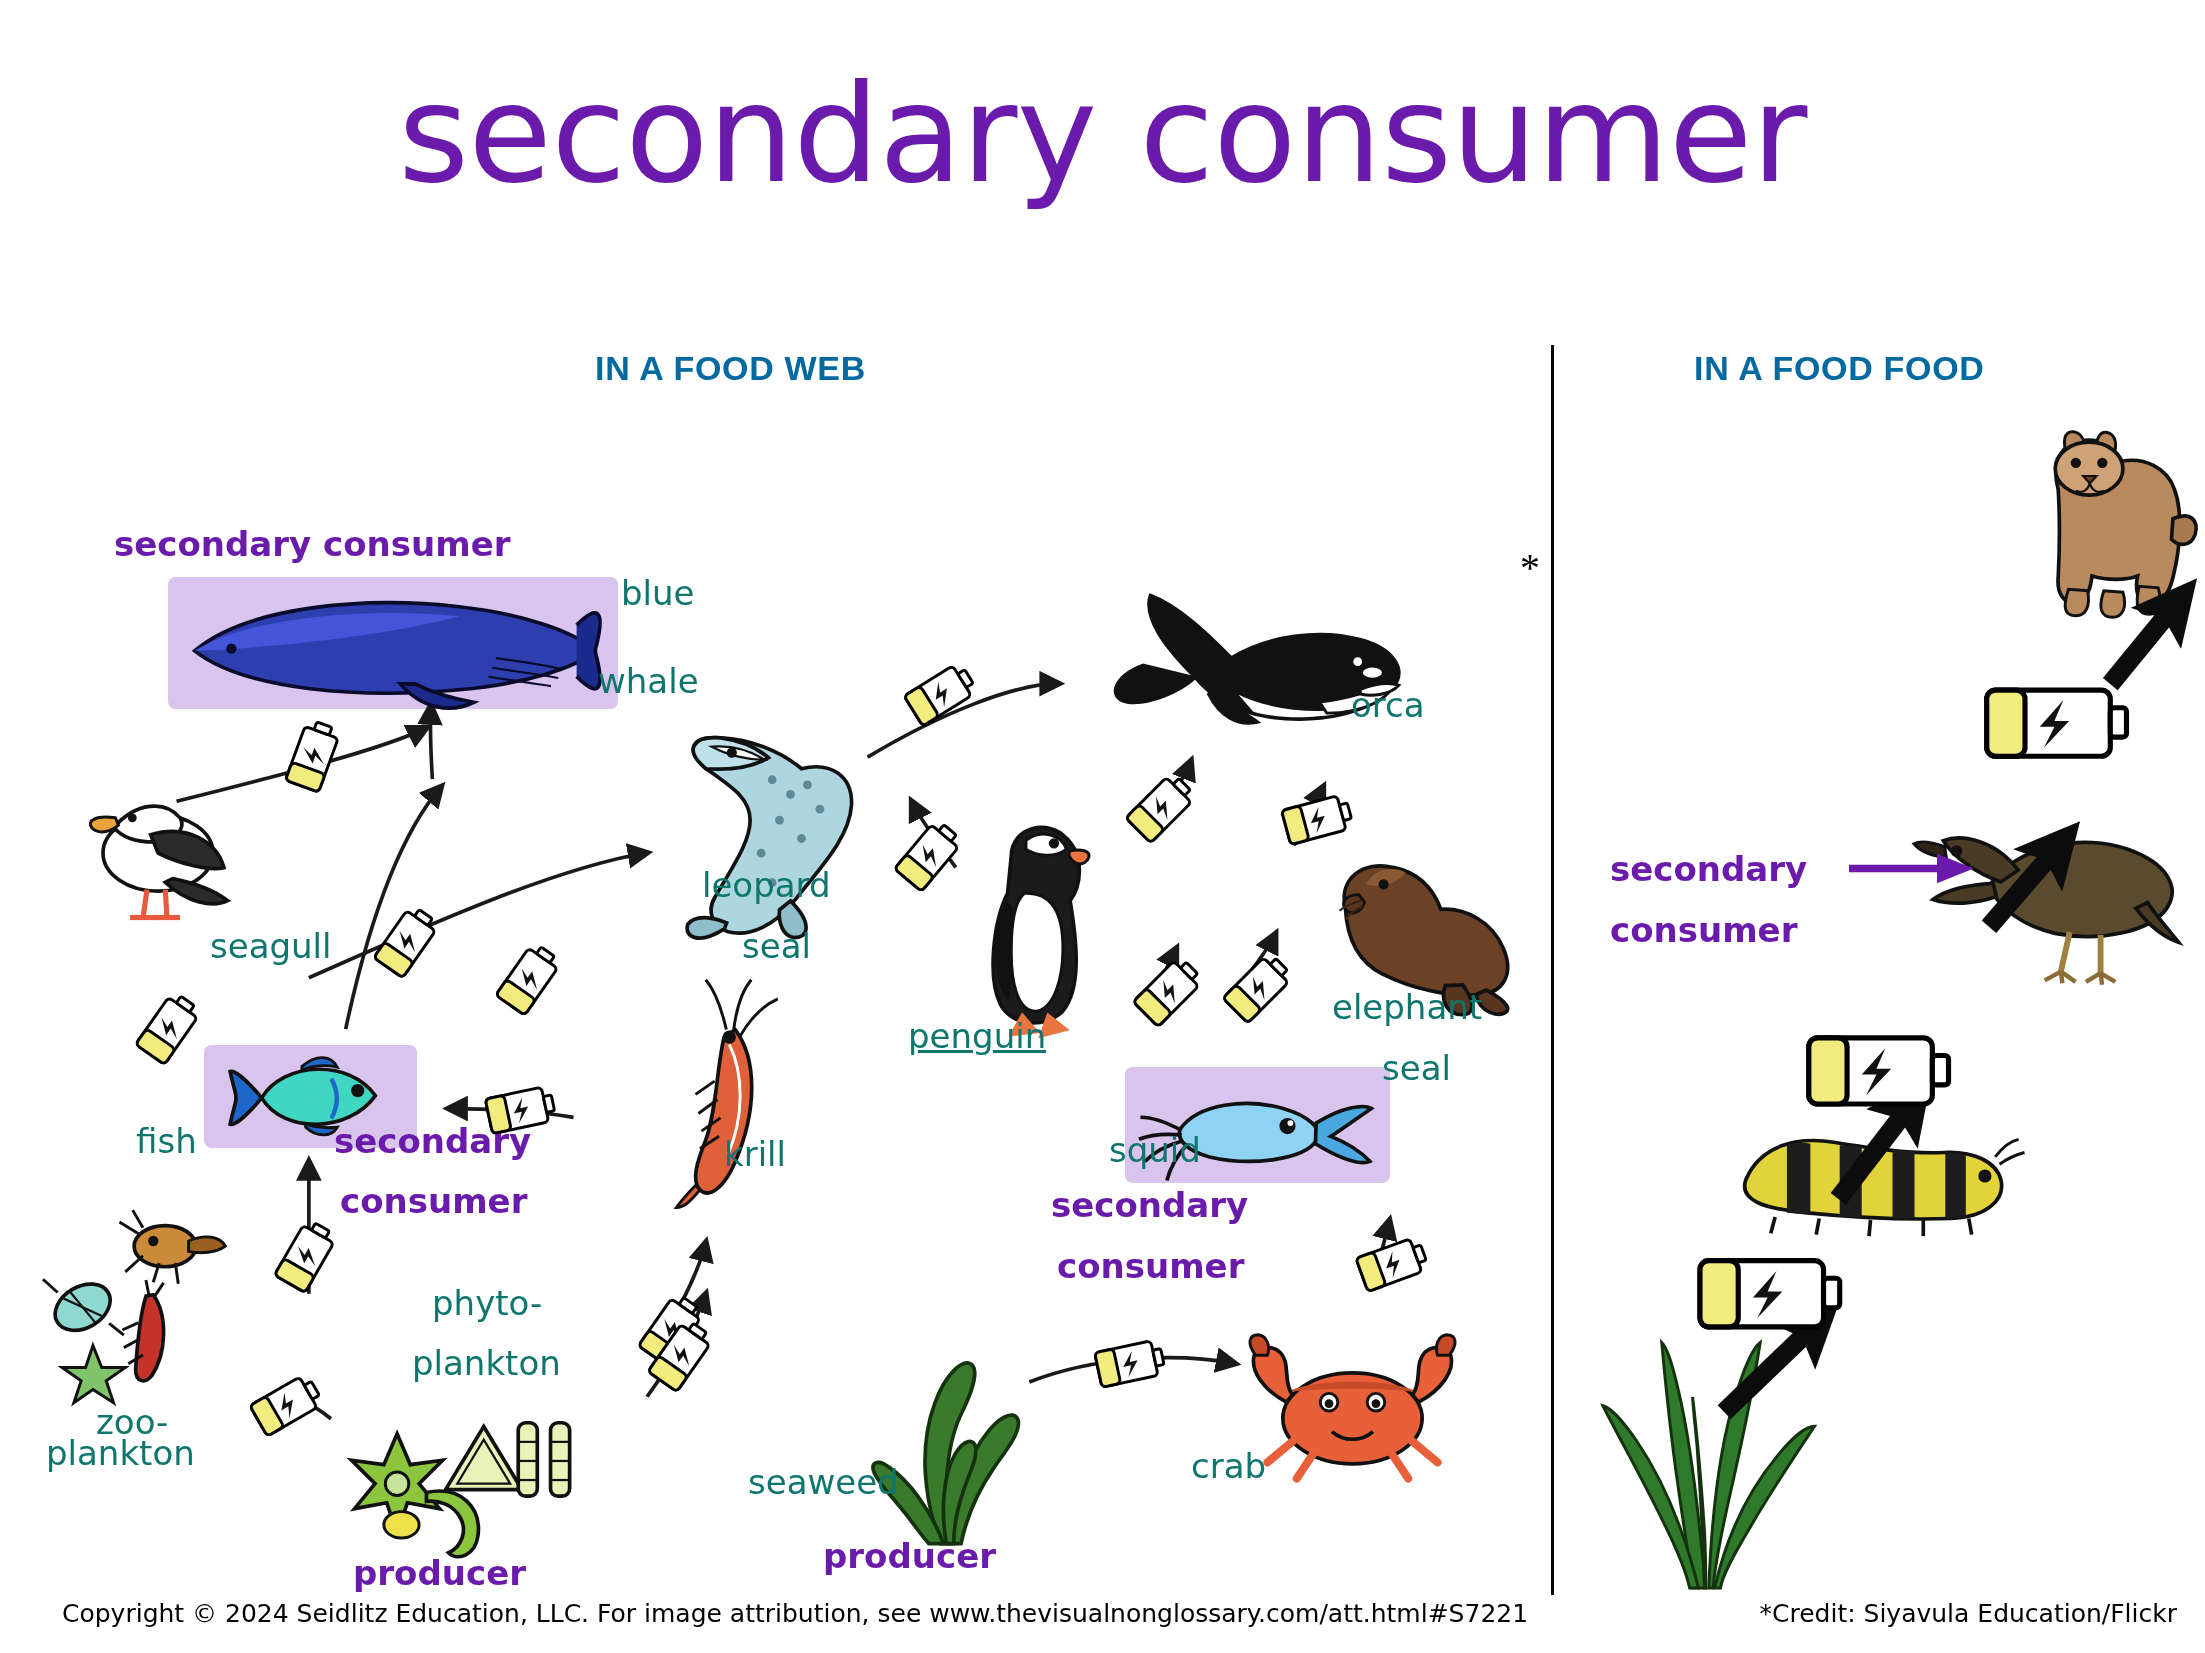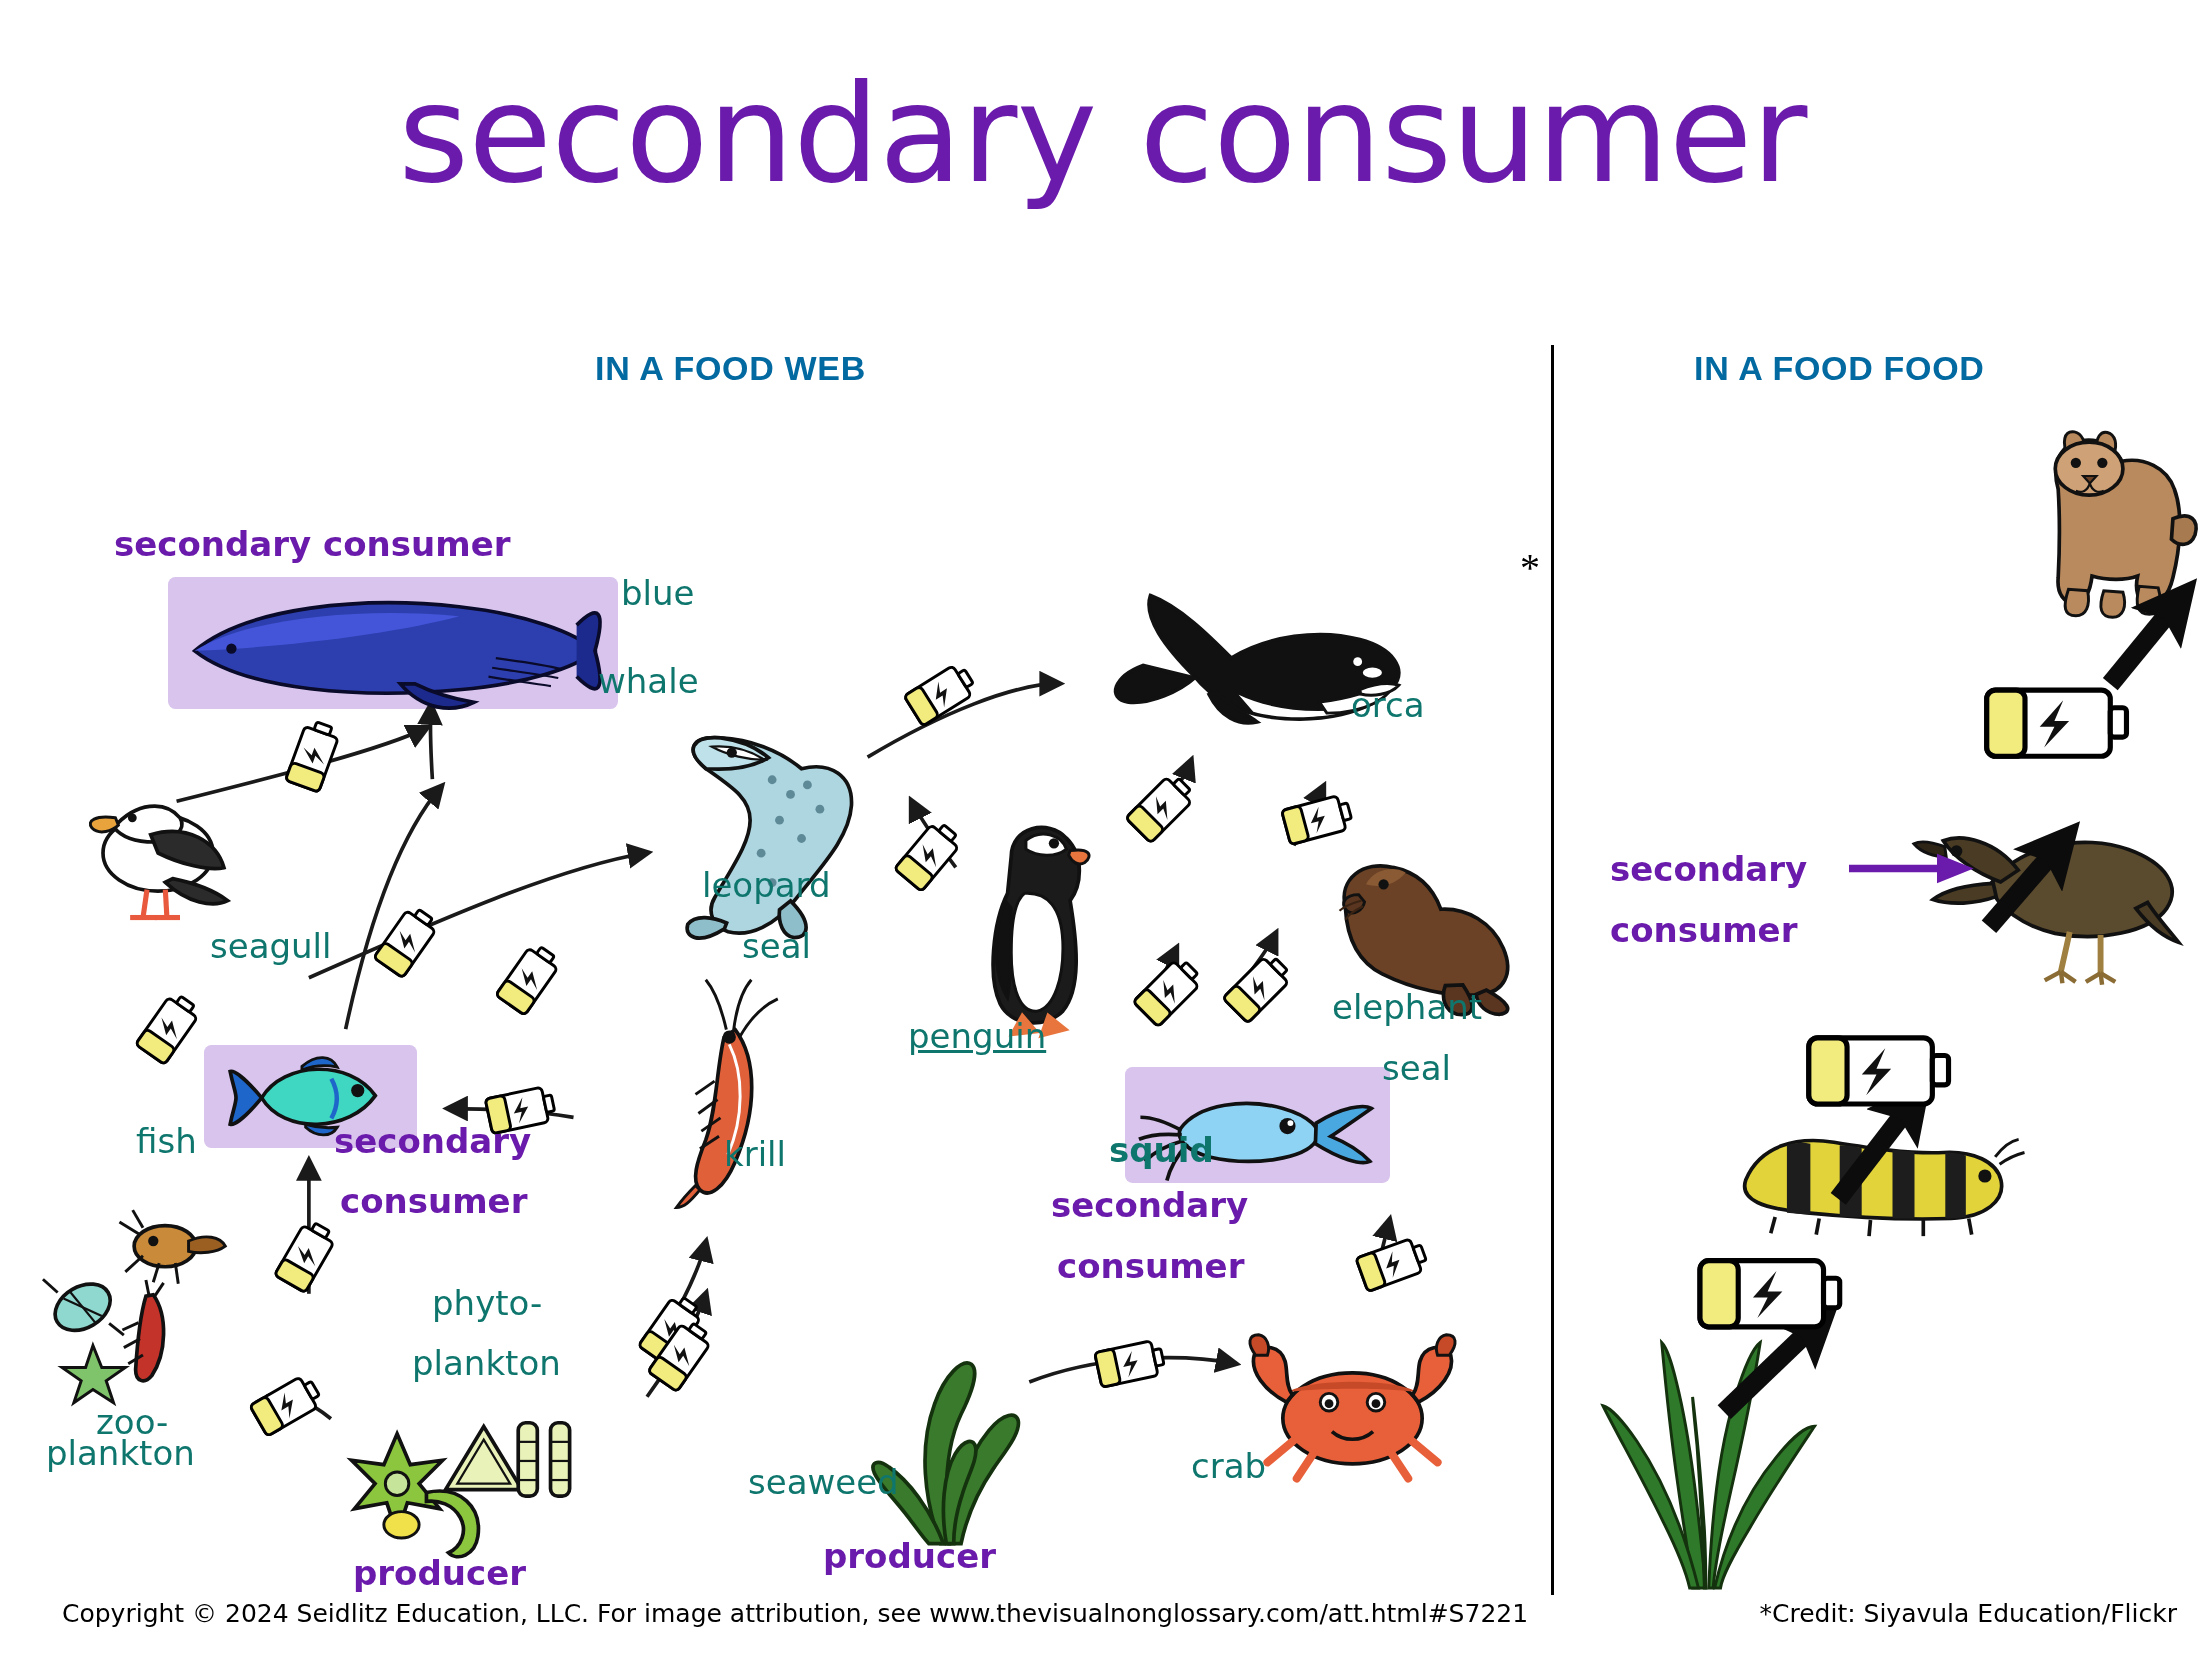--- a/index.html
+++ b/index.html
@@ -543,21 +543,21 @@
 
   <div class="lbl" style="left:1332px; top:989px;">elephant</div>
   <div class="lbl" style="left:1382px; top:1050px;">seal</div>
 
   <div class="lbl" style="left:136px; top:1123px;">fish</div>
   <div class="role-lbl" style="left:334px; top:1123px;">secondary</div>
   <div class="role-lbl" style="left:340px; top:1183px;">consumer</div>
 
   <div class="lbl" style="left:724px; top:1136px;">krill</div>
 
-  <div class="lbl" style="left:1109px; top:1132px;font-weight:bold;">squid</div>
+  <div class="lbl" style="left:1109px; top:1132px;">squid</div>
   <div class="role-lbl" style="left:1051px; top:1187px;">secondary</div>
   <div class="role-lbl" style="left:1057px; top:1248px;">consumer</div>
 
   <div class="lbl" style="left:96px; top:1404px;">zoo-</div>
   <div class="lbl" style="left:46px; top:1435px;">plankton</div>
 
   <div class="lbl" style="left:432px; top:1285px;">phyto-</div>
   <div class="lbl" style="left:412px; top:1345px;">plankton</div>
   <div class="role-lbl" style="left:353px; top:1555px;">producer</div>
 

